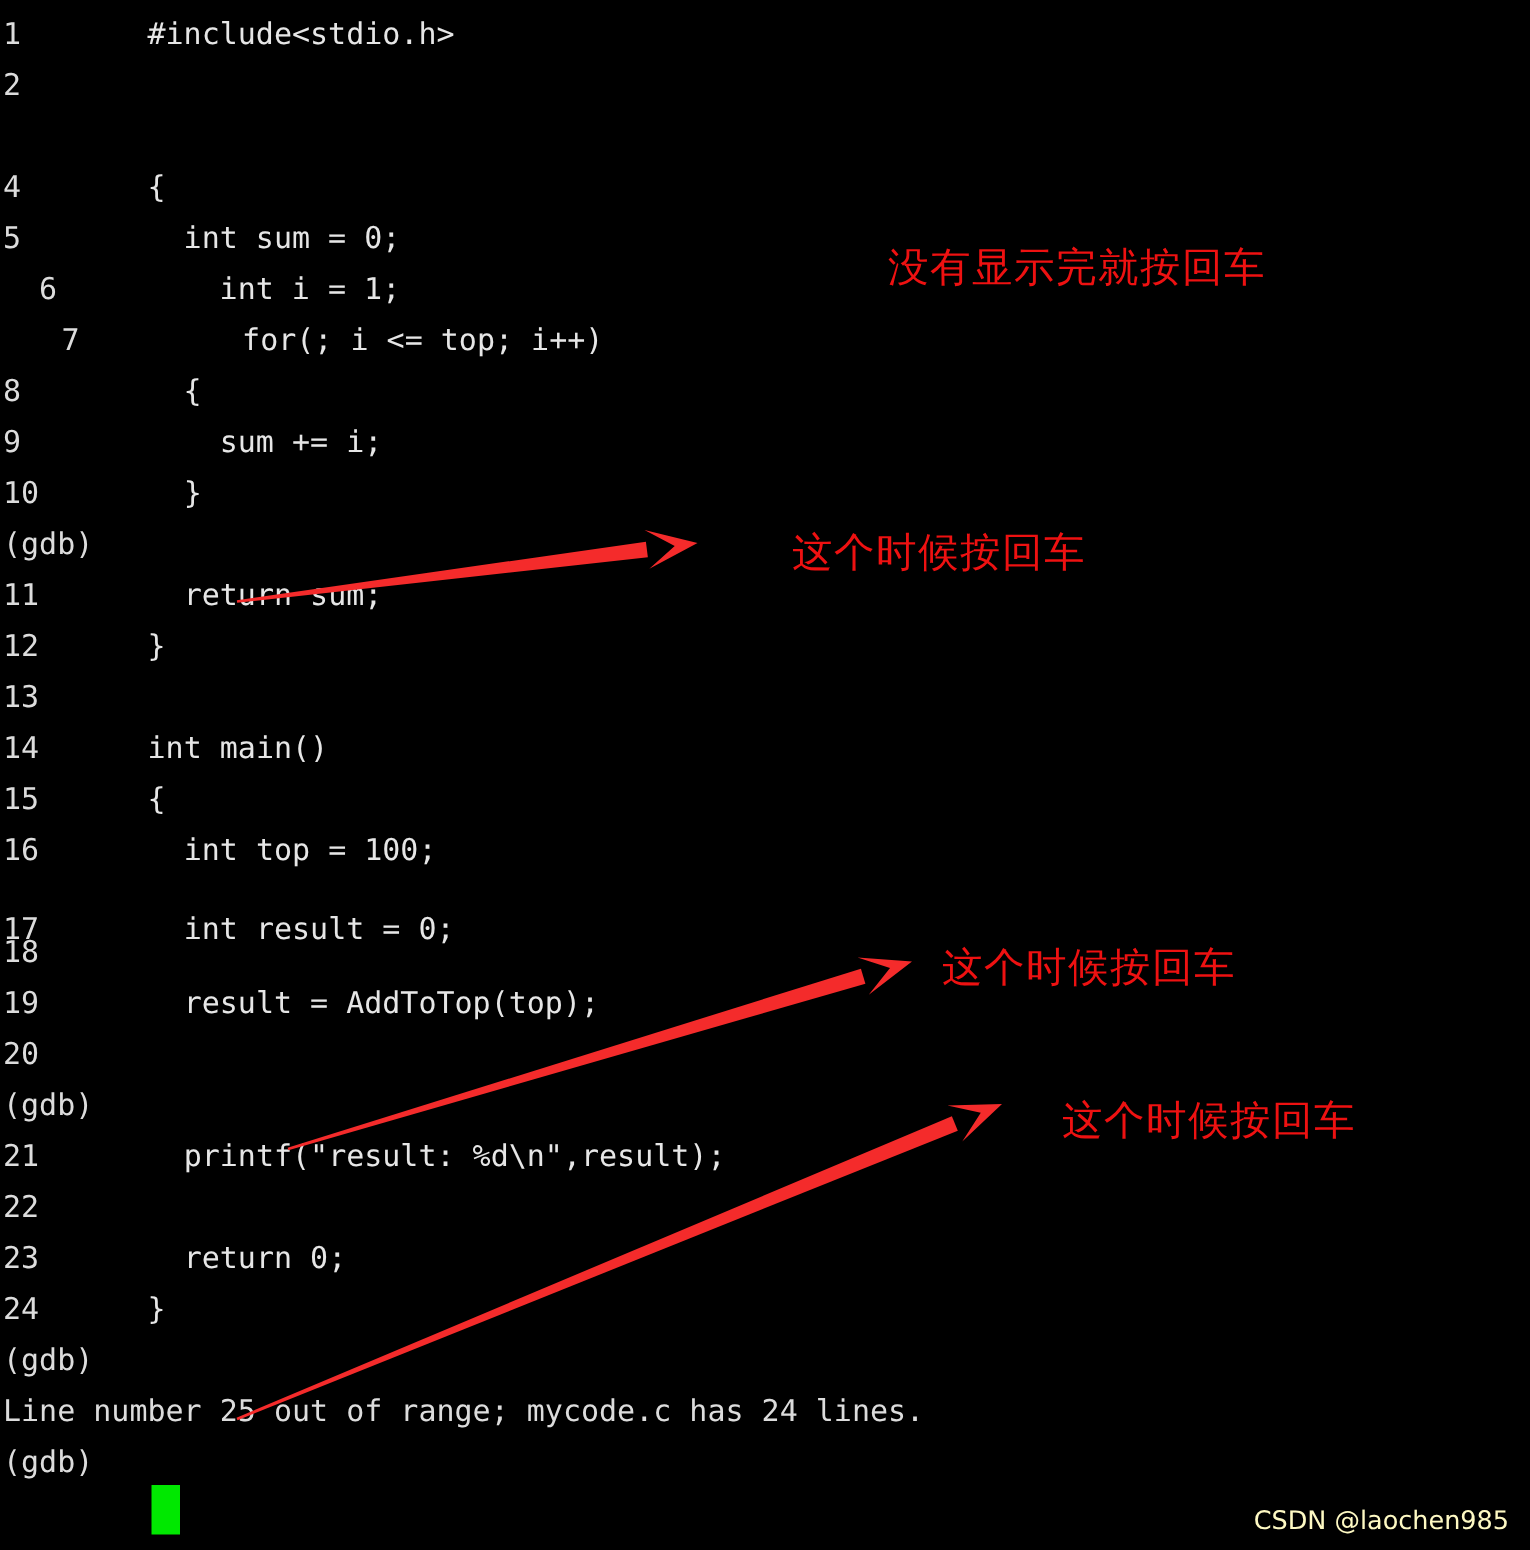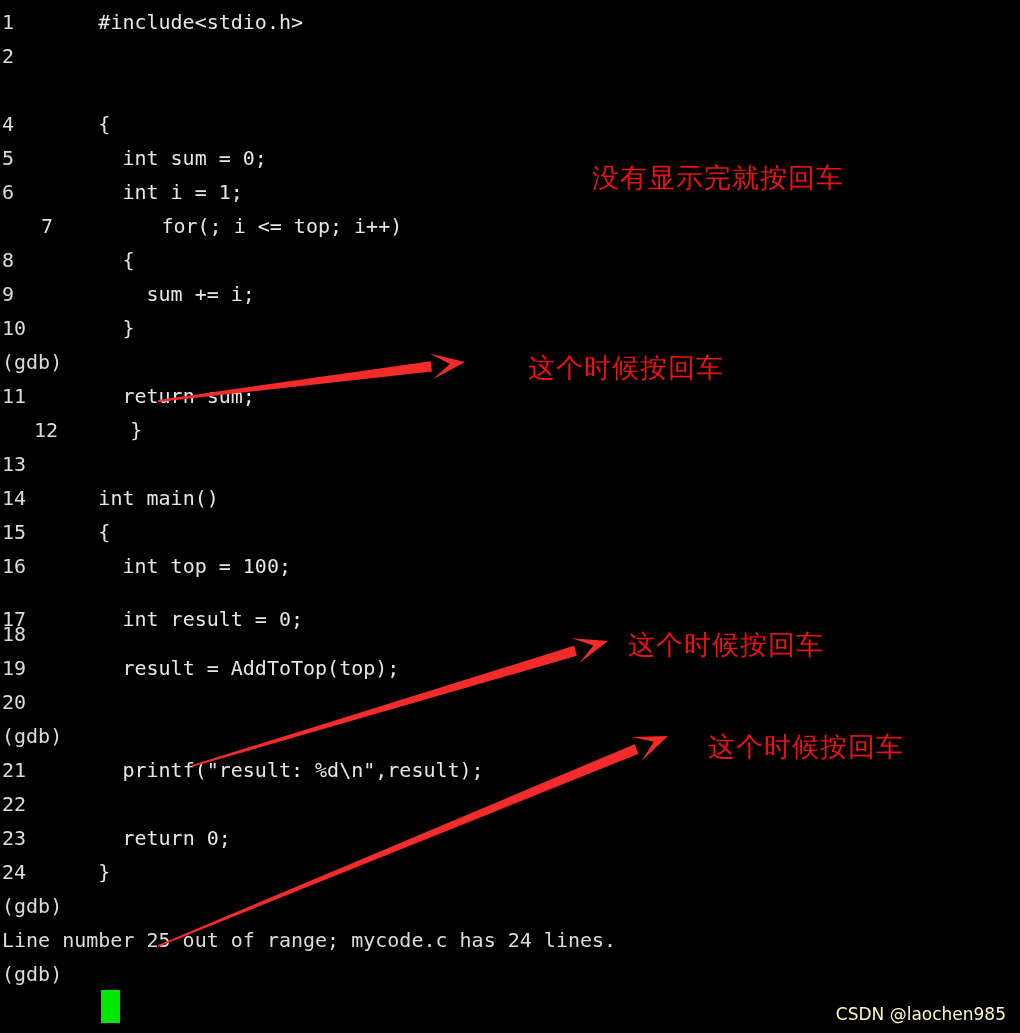--- a/index.html
+++ b/index.html
@@ -88,28 +88,28 @@
 <body>
 
 <div id="screen">
 
   <div id="terminal">
       <div class="trow" style="top: -29px;"><span class="ln">(gdb)</span><span class="code"> l 0</span></div>
       <div class="trow" style="top: 5px;"><span class="ln">1</span><span class="code">       #include&lt;stdio.h&gt;</span></div>
       <div class="trow" style="top: 39px;"><span class="ln">2</span></div>
       <div class="trow" style="top: 107px;"><span class="ln">4</span><span class="code">       {</span></div>
       <div class="trow" style="top: 141px;"><span class="ln">5</span><span class="code">         int sum = 0;</span></div>
-      <div class="trow" style="top: 175px;"><span class="ln">6</span><span class="code">         int i = 1;</span></div>
+      <div class="trow" style="top: 175px; margin-left: 24px;"><span class="ln">6</span><span class="code">         int i = 1;</span></div>
       <div class="trow" style="top: 209px; margin-left: 39px;"><span class="ln">7</span><span class="code">         for(; i &lt;= top; i++)</span></div>
       <div class="trow" style="top: 243px;"><span class="ln">8</span><span class="code">         {</span></div>
       <div class="trow" style="top: 277px;"><span class="ln">9</span><span class="code">           sum += i;</span></div>
       <div class="trow" style="top: 311px;"><span class="ln">10</span><span class="code">        }</span></div>
       <div class="trow" style="top: 345px;"><span class="ln">(gdb)</span></div>
       <div class="trow" style="top: 379px;"><span class="ln">11</span><span class="code">        return sum;</span></div>
-      <div class="trow" style="top: 413px; margin-left: 32px;"><span class="ln">12</span><span class="code">      }</span></div>
+      <div class="trow" style="top: 413px;"><span class="ln">12</span><span class="code">      }</span></div>
       <div class="trow" style="top: 447px;"><span class="ln">13</span></div>
       <div class="trow" style="top: 481px;"><span class="ln">14</span><span class="code">      int main()</span></div>
       <div class="trow" style="top: 515px;"><span class="ln">15</span><span class="code">      {</span></div>
       <div class="trow" style="top: 549px;"><span class="ln">16</span><span class="code">        int top = 100;</span></div>
       <div class="trow" style="top: 583px; margin-top: 19px;"><span class="ln">17</span><span class="code">        int result = 0;</span></div>
       <div class="trow" style="top: 617px;"><span class="ln">18</span></div>
       <div class="trow" style="top: 651px;"><span class="ln">19</span><span class="code">        result = AddToTop(top);</span></div>
       <div class="trow" style="top: 685px;"><span class="ln">20</span></div>
       <div class="trow" style="top: 719px;"><span class="ln">(gdb)</span></div>
       <div class="trow" style="top: 753px;"><span class="ln">21</span><span class="code">        printf("result: %d\n",result);</span></div>

